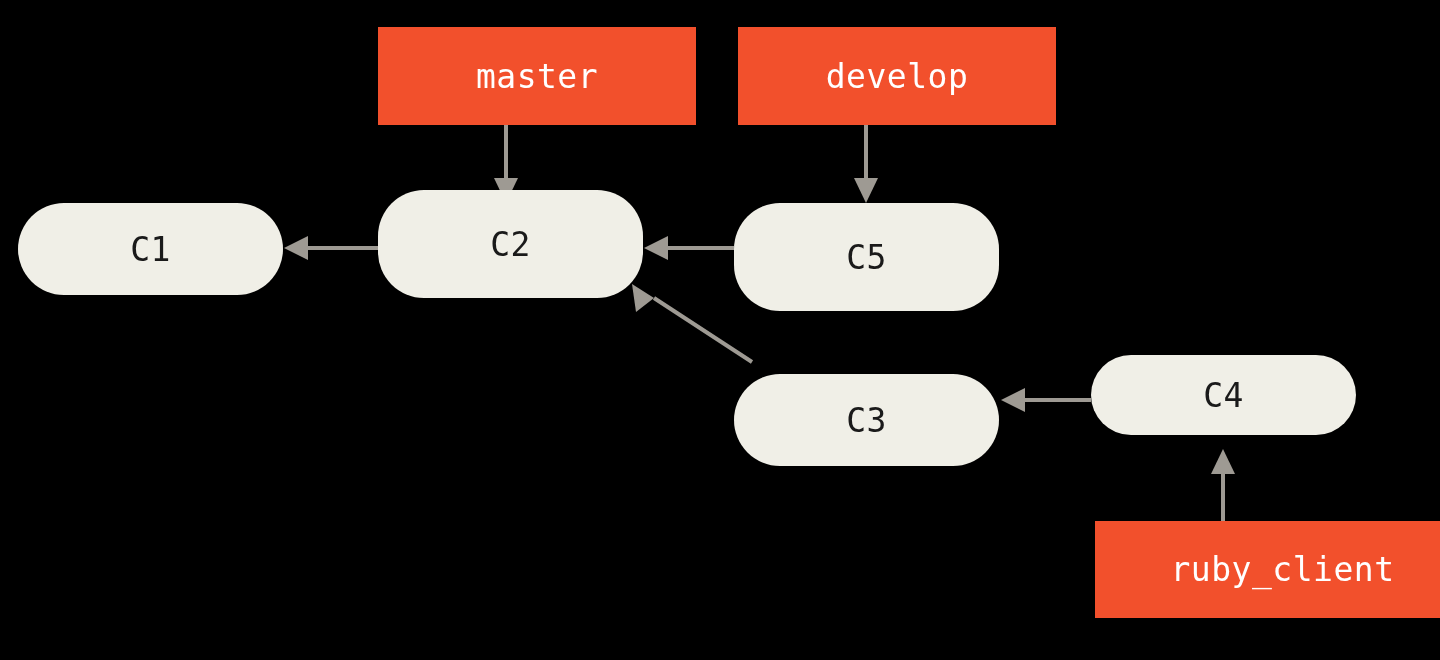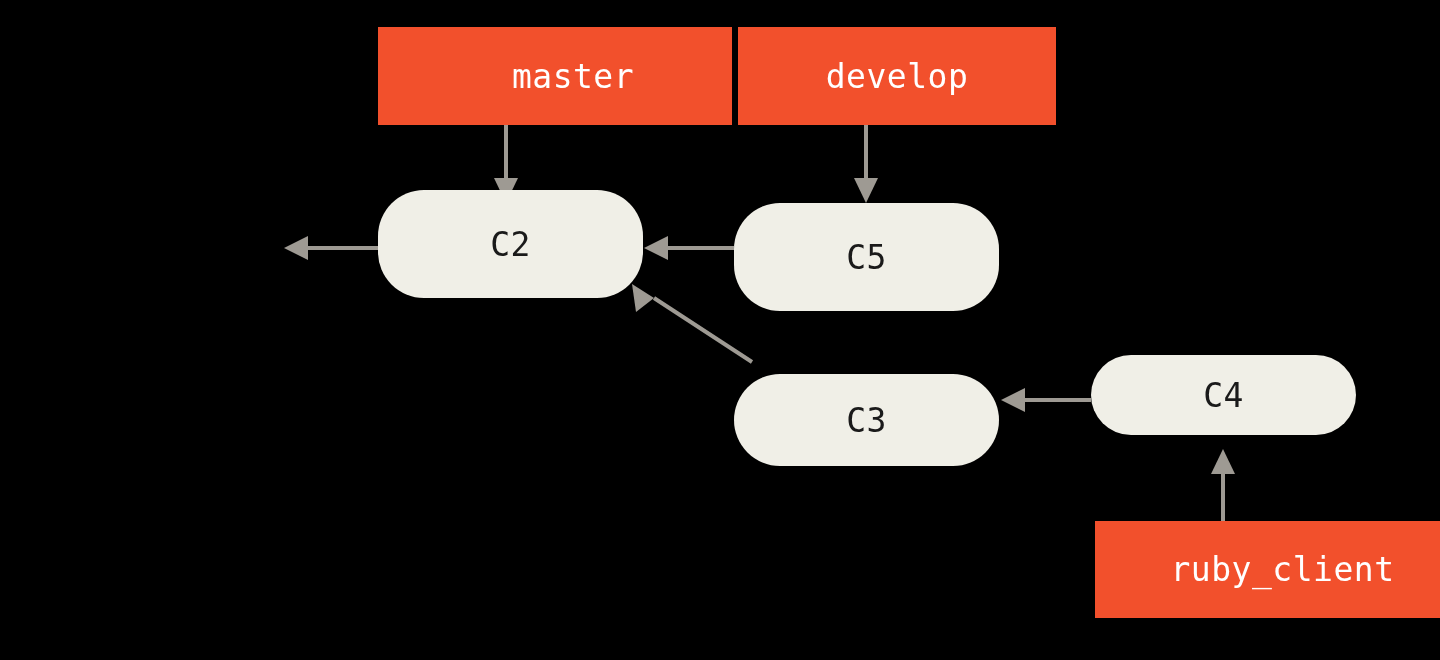--- a/index.html
+++ b/index.html
@@ -88,34 +88,37 @@
       <line x1="866" y1="125" x2="866" y2="178" stroke="#9E9A93" stroke-width="4"></line>
       <path d="M854,178 L878,178 L866,203 Z" fill="#9E9A93"></path>
     </g>
 
     <g>
       <line x1="1223" y1="521" x2="1223" y2="474" stroke="#9E9A93" stroke-width="4"></line>
       <path d="M1211,474 L1235,474 L1223,449 Z" fill="#9E9A93"></path>
     </g>
   </svg>
 
+  <div class="commit-node" style="left:18px;  top:203px; width:265px; height:92px;">
+    <span>C1</span>
+  </div>
   <div class="commit-node" style="left:378px; top:190px; width:265px; height:108px;">
     <span>C2</span>
   </div>
   <div class="commit-node" style="left:734px; top:203px; width:265px; height:108px;">
     <span>C5</span>
   </div>
   <div class="commit-node" style="left:734px; top:374px; width:265px; height:92px;">
     <span>C3</span>
   </div>
   <div class="commit-node" style="left:1091px; top:355px; width:265px; height:80px;">
     <span>C4</span>
   </div>
 
-  <div class="branch-label" style="left:378px; top:27px; width:318px; height:98px;padding-left:36px;">
+  <div class="branch-label" style="left:378px; top:27px; width:318px; height:98px;">
     <span>master</span>
   </div>
   <div class="branch-label" style="left:738px; top:27px; width:318px; height:98px;">
     <span>develop</span>
   </div>
   <div class="branch-label" style="left:1095px; top:521px; width:319px; height:97px;padding-left:28px;">
     <span>ruby_client</span>
   </div>
 
 </div>

